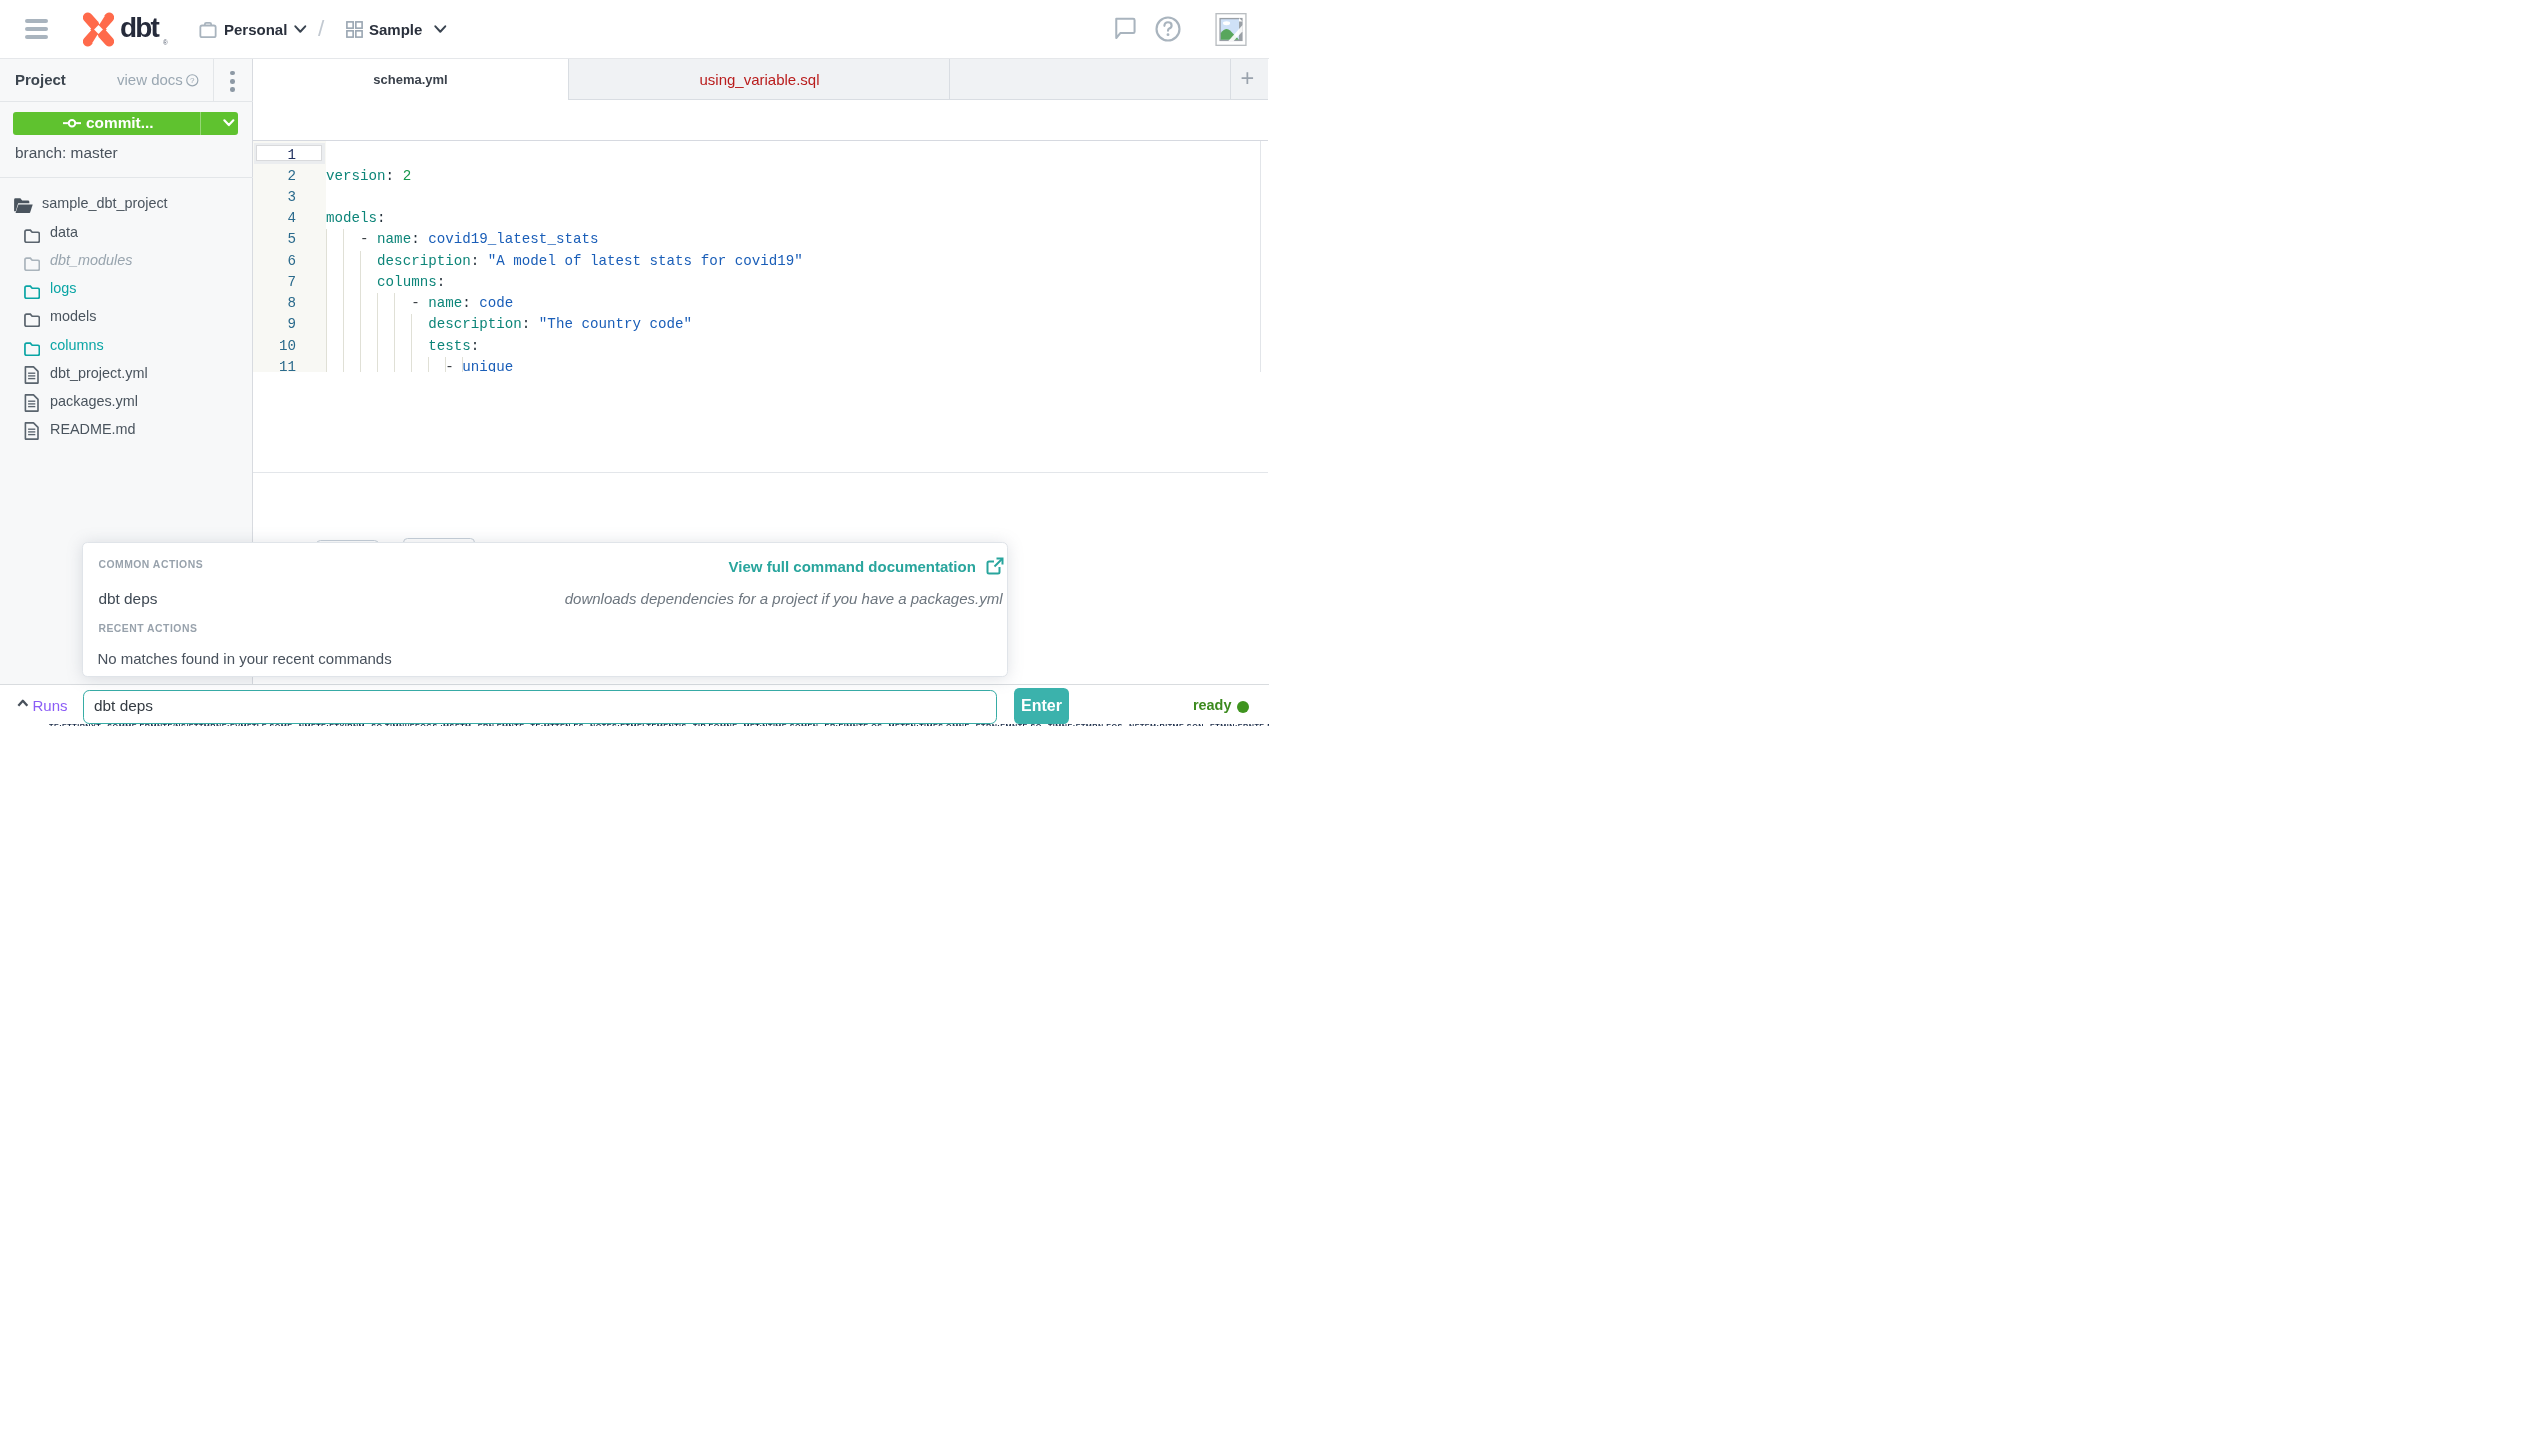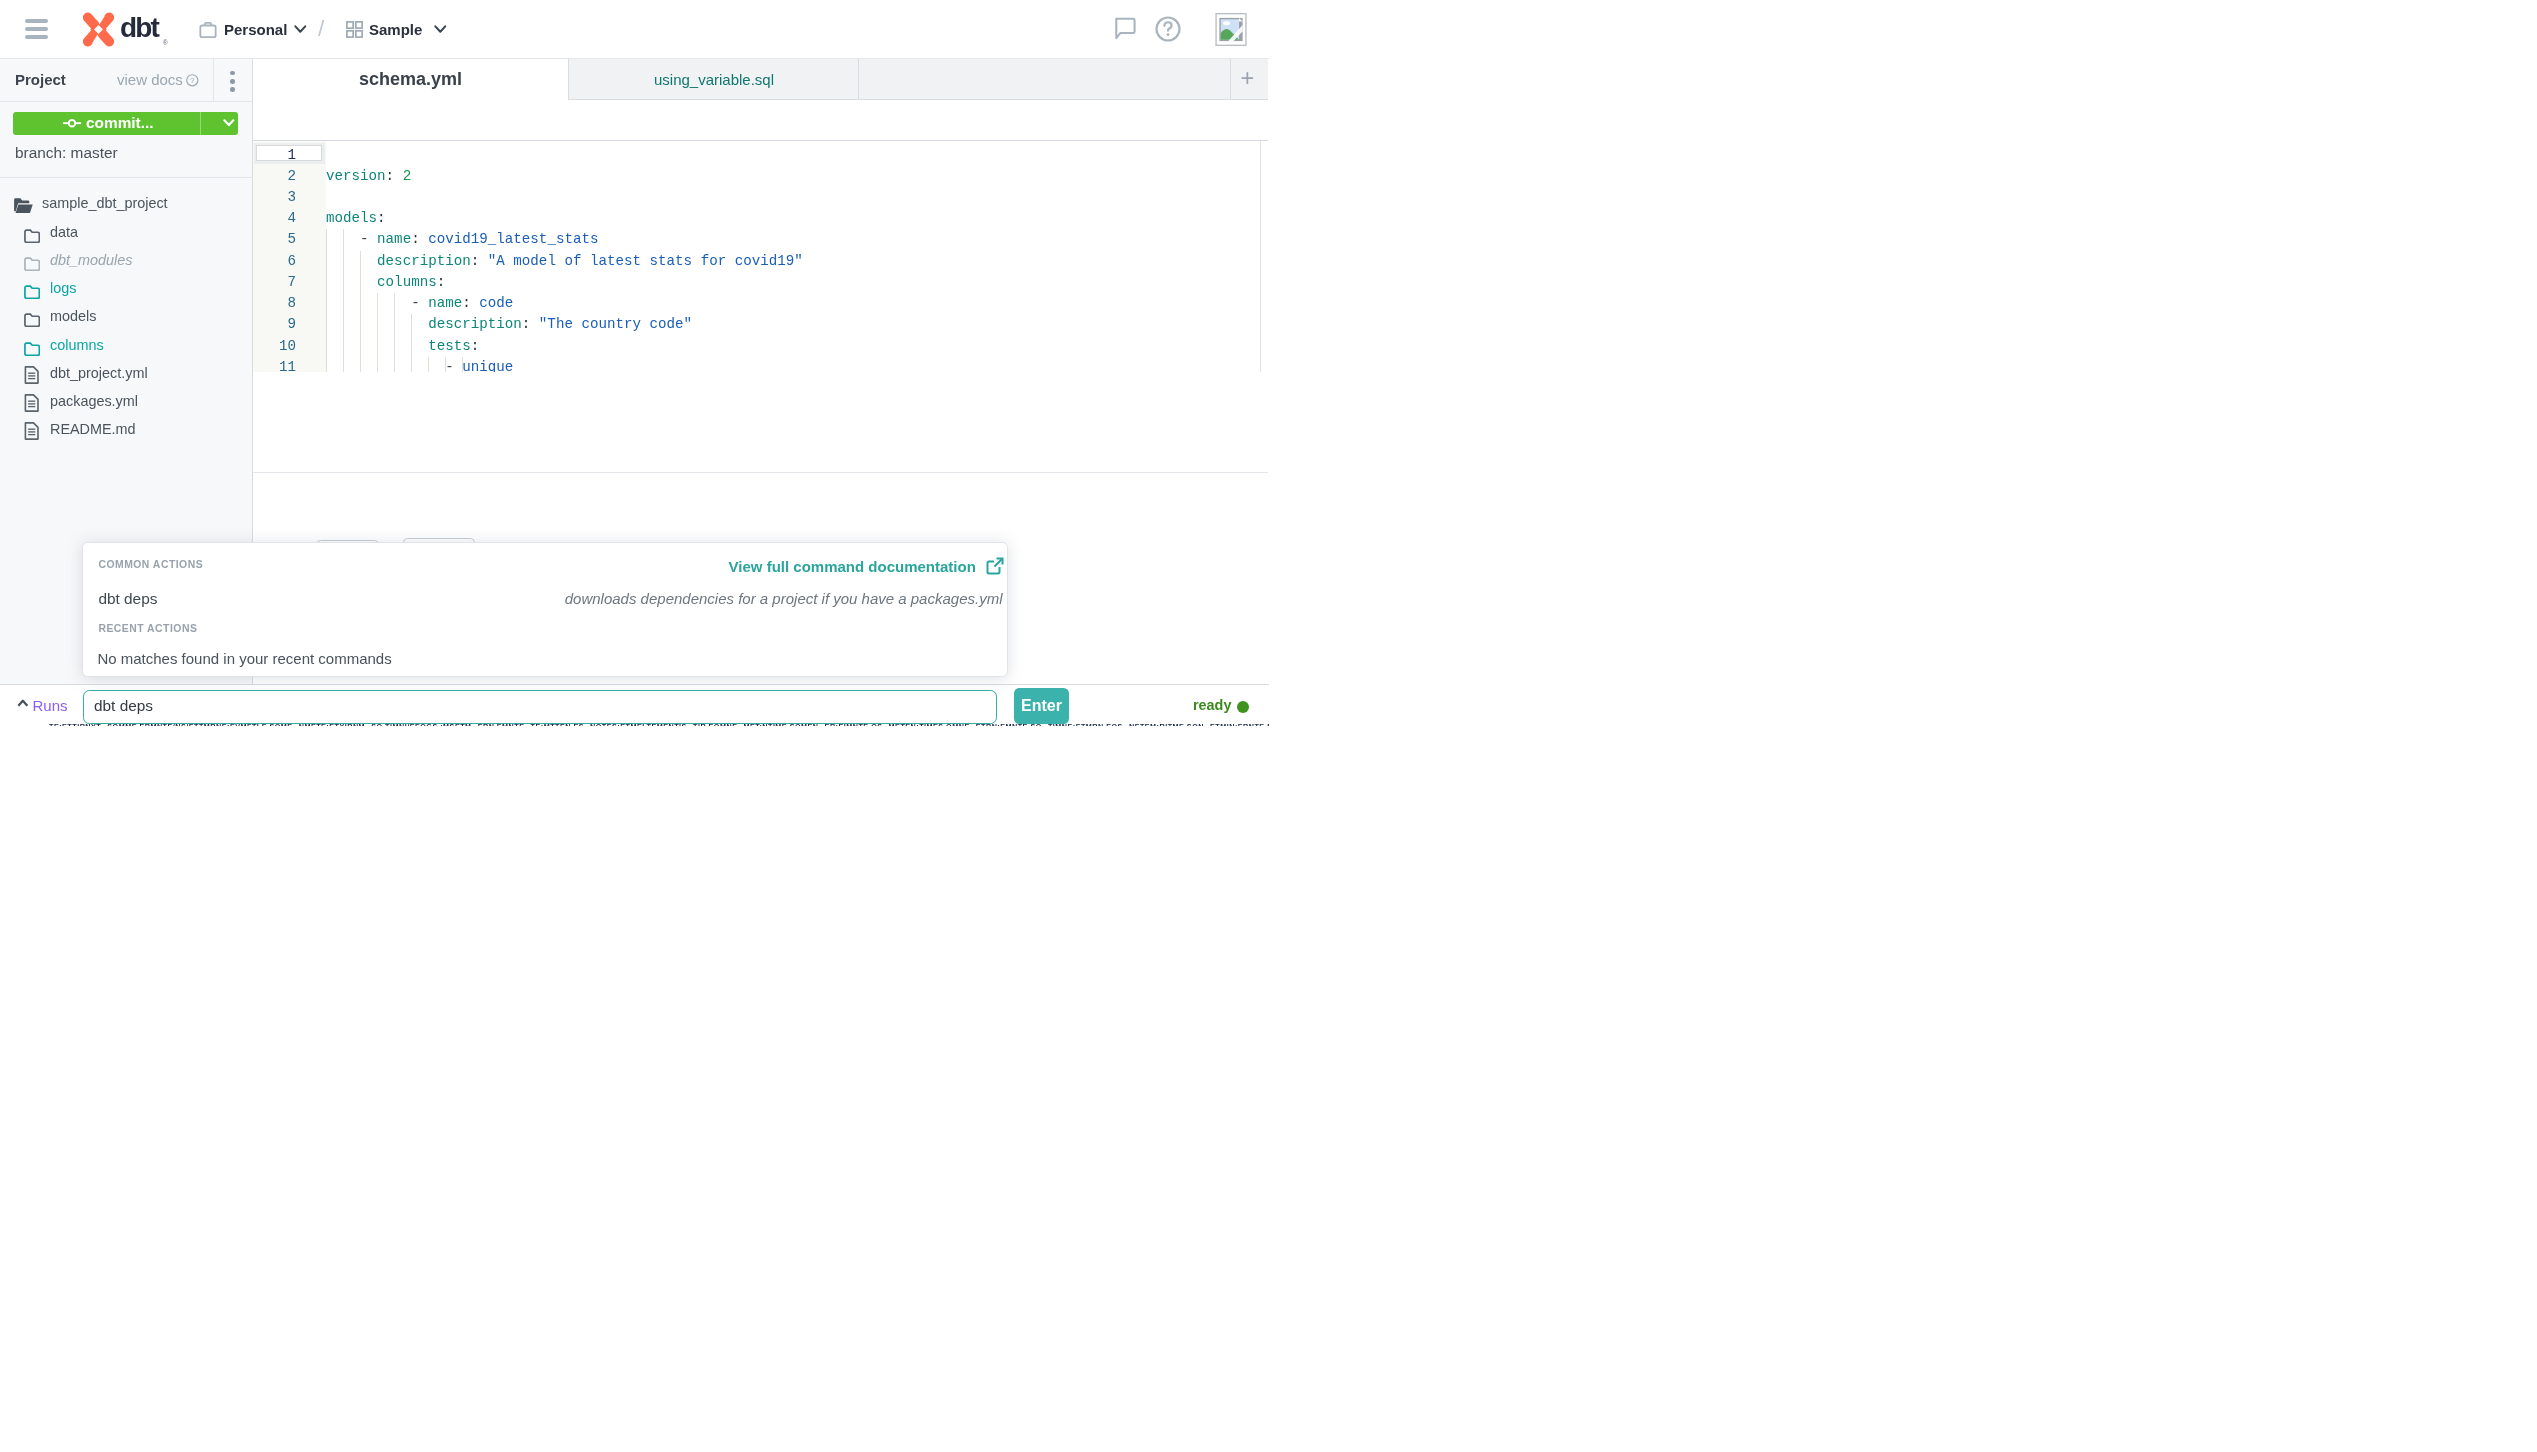--- a/index.html
+++ b/index.html
@@ -33,23 +33,23 @@
 .trow { position:absolute; left:0; width:253px; height:28px; line-height:28px; font-size:14.4px; color:#4a545e; }
 .trow .ic { position:absolute; top:5.9px; }
 .trow .nm { position:absolute; left:50px; top:0; }
 .tteal { color:#0aa5a5; }
 .tgray { color:#98a4ae; font-style:italic; }
 
 
 #tabbar { position:absolute; left:253px; top:59px; width:1015px; height:41px; background:#f0f2f4;
   border-bottom:0.9px solid #d9dde2; }
 #tab1 { position:absolute; left:0; top:0; width:316px; height:41px; background:#fff; border-right:0.9px solid #d9dde2;
-  text-align:center; line-height:41px; font-size:18px; font-weight:bold; color:#3a414b; }
-#tab2 { position:absolute; left:317px; top:0; width:289px; height:40px; background:#f0f2f4; border-right:0.9px solid #d9dde2;
-  text-align:center; line-height:41px; font-size:15px; color:#0f766e; }
+  text-align:center; line-height:41px; font-size:13px; font-weight:bold; color:#3a414b; }
+#tab2 { position:absolute; left:317px; top:0; width:380px; height:40px; background:#f0f2f4; border-right:0.9px solid #d9dde2;
+  text-align:center; line-height:41px; font-size:15px; color:#b91c1c; }
 #pluscell { position:absolute; left:977px; top:0; width:39px; height:40px; border-left:0.9px solid #d9dde2; }
 #plus { position:absolute; right:11.7px; top:0; width:18px; height:40px; line-height:38px; font-size:23.5px; color:#9aa3ad; font-weight:400; text-align:center;}
 #saverow { position:absolute; left:253px; top:99px; width:1015px; height:41px; background:#fff; }
 #savebtn { position:absolute; left:955px; top:10px; width:46px; height:24px; background:#eef0f2; border-radius:4.5px;
   text-align:center; line-height:23.5px; font-size:15px; font-weight:bold; color:#3a414b; }
 
 
 #editor { position:absolute; left:253px; top:140px; width:1015px; height:232px; background:#ffffff;
   border-top:0.9px solid #d6d9e0; overflow:hidden; }
 #gutter { position:absolute; left:0; top:0; width:73px; height:232px; background:#f8f8f4; }

